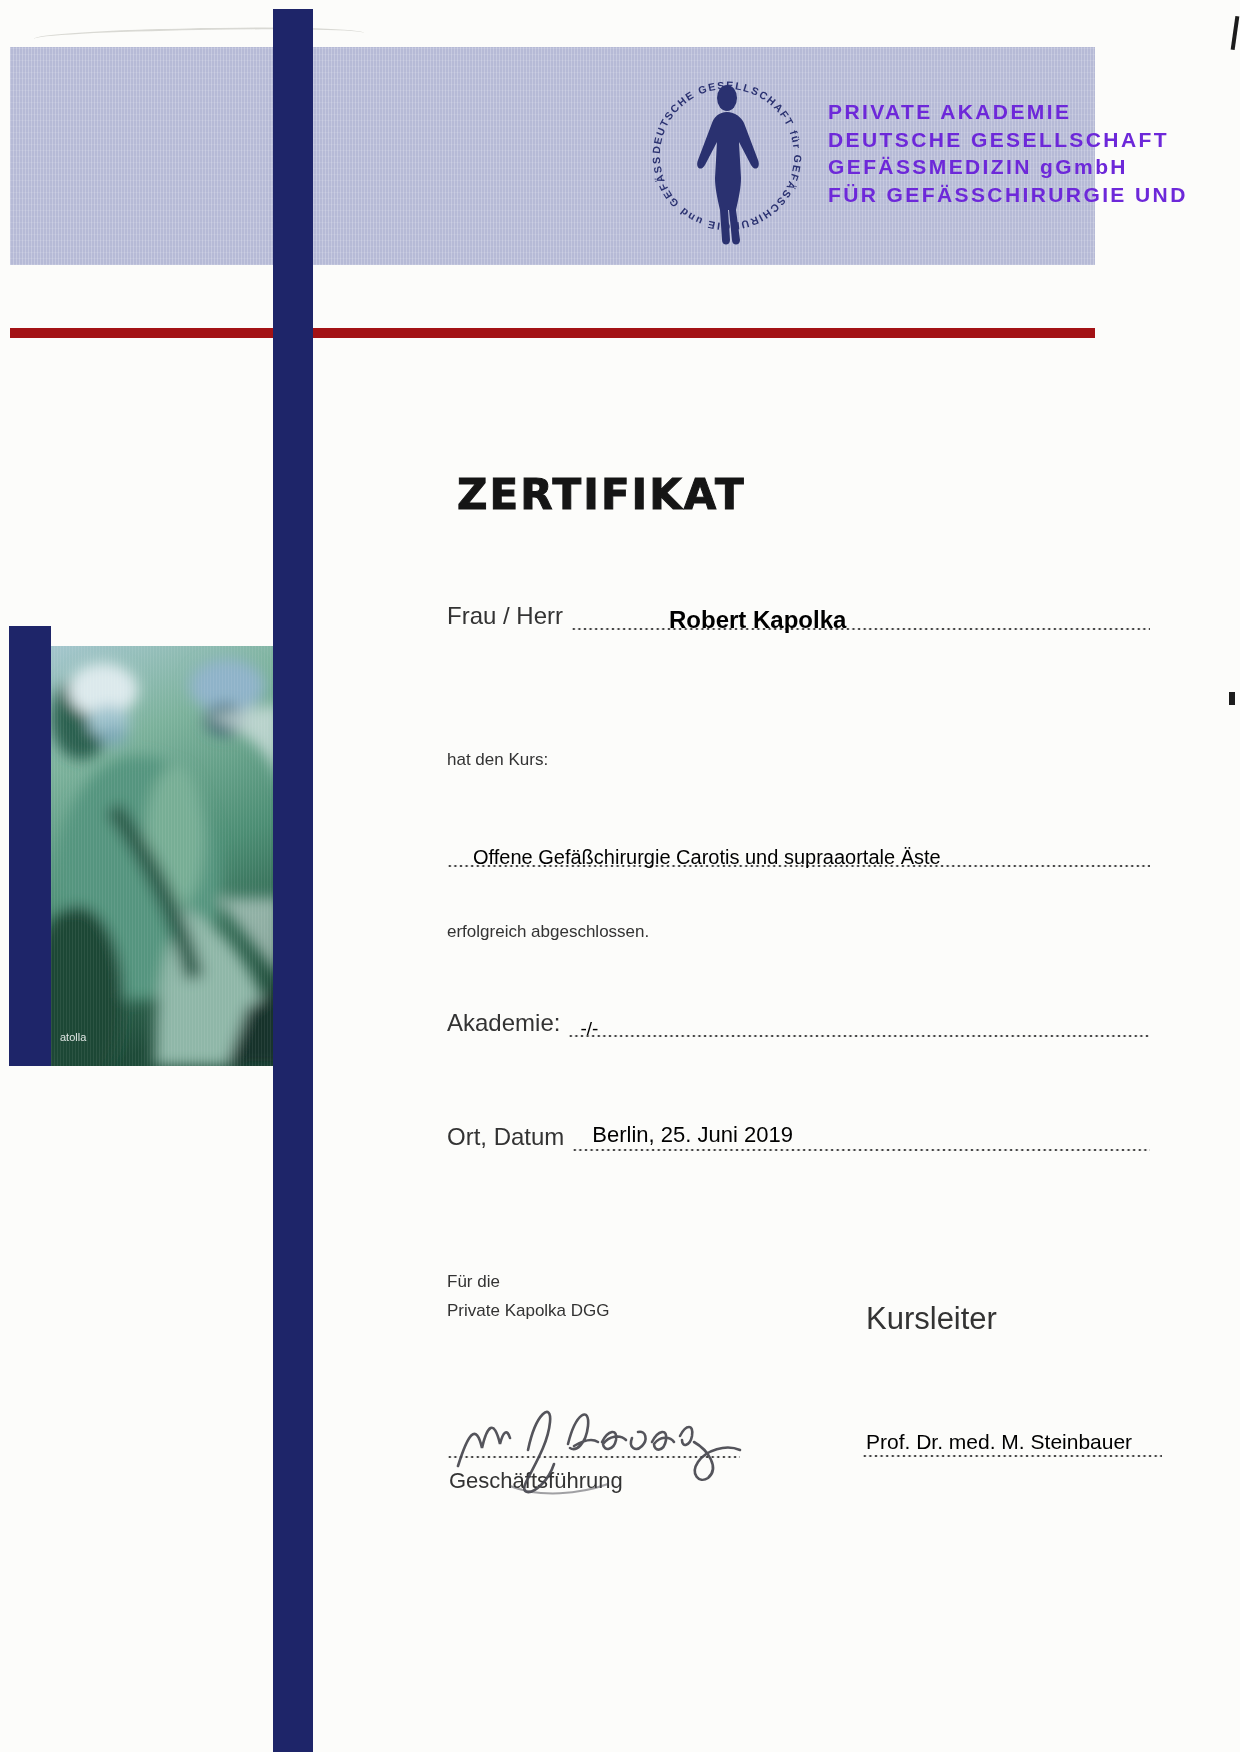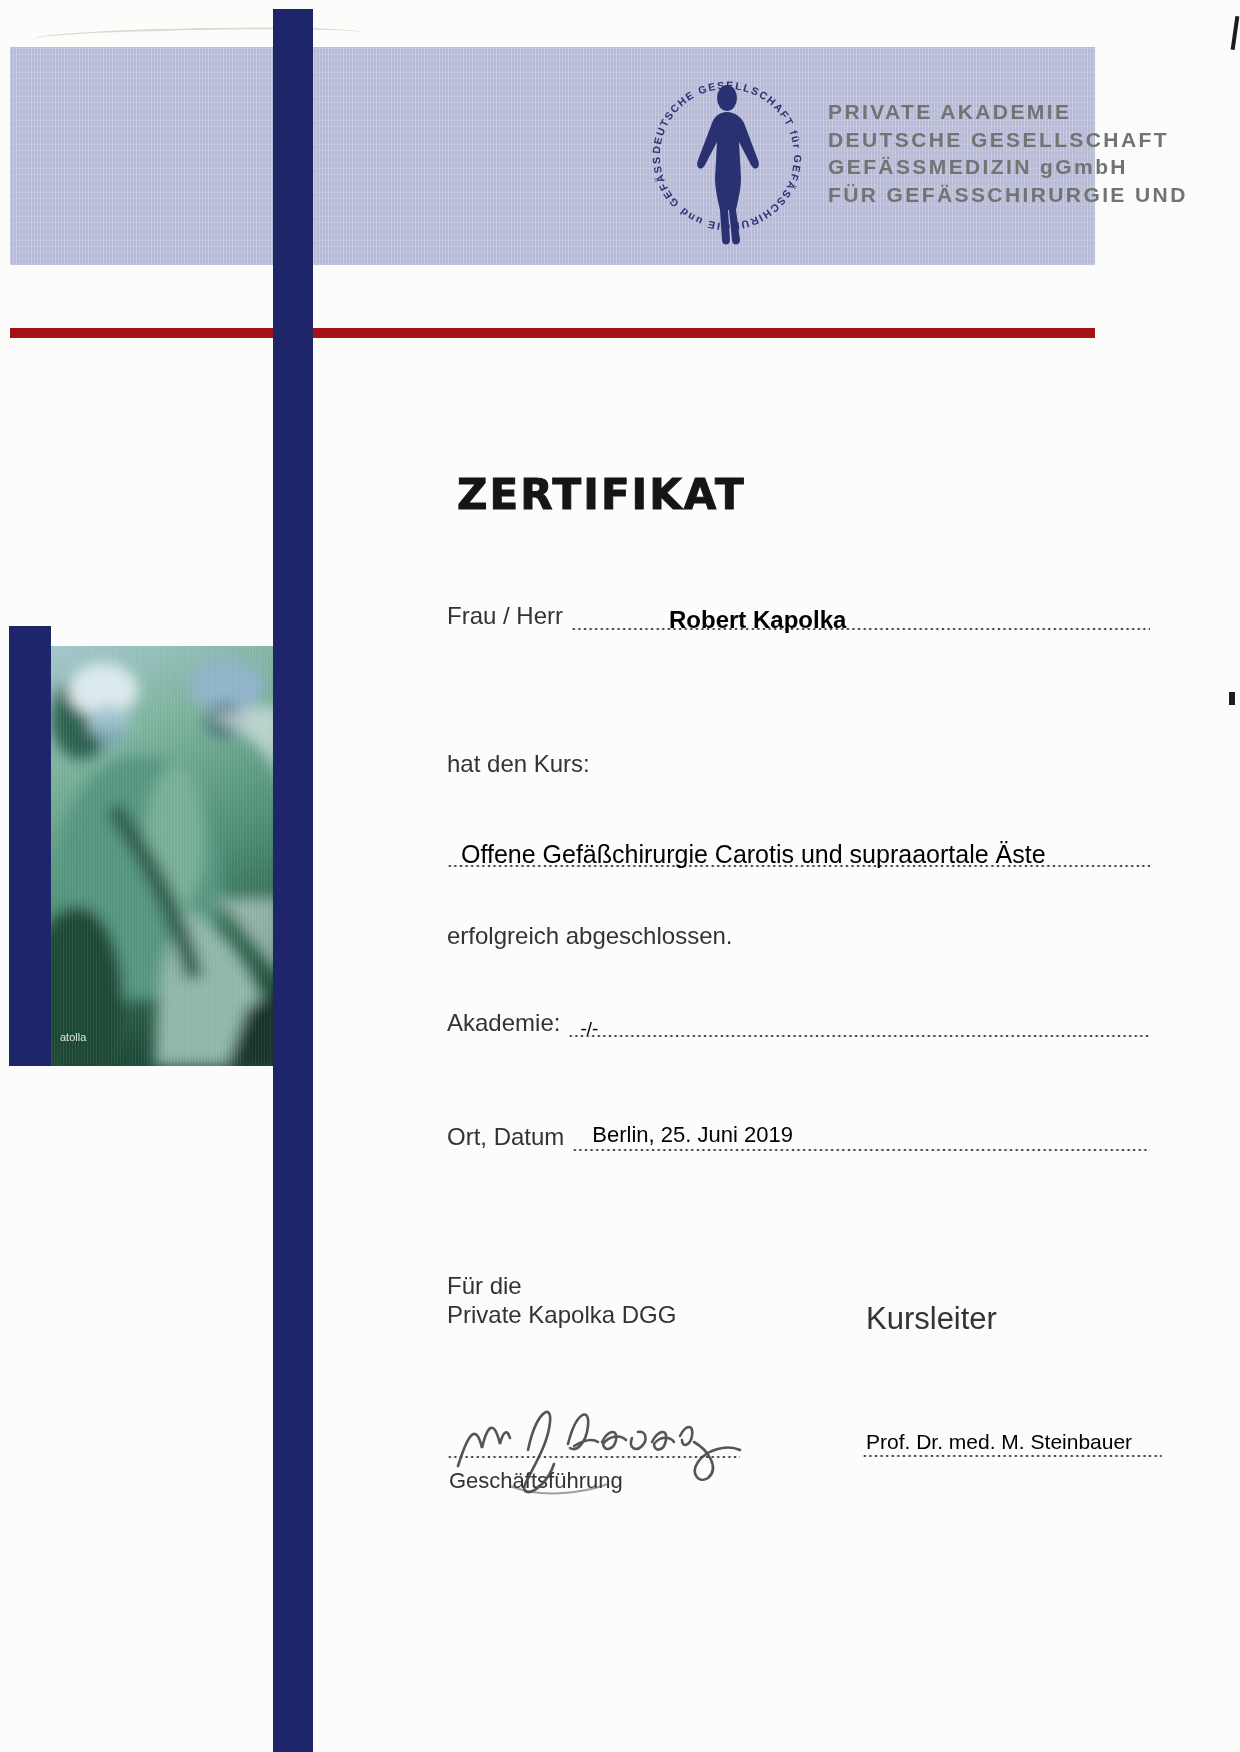--- a/index.html
+++ b/index.html
@@ -25,44 +25,44 @@
   }
   
   .vbar{position:absolute;left:273px;top:9px;width:40px;height:1743px;background:#1e2569;z-index:6;}
   
   .red-line{position:absolute;left:10px;top:328px;width:1085px;height:10px;background:#a31215;z-index:4;}
 
   
   .logo{position:absolute;left:640px;top:60px;width:175px;height:192px;z-index:2;}
   
   .orgname{position:absolute;left:828px;top:98px;z-index:2;
-    font-weight:bold;font-size:21px;letter-spacing:2.4px;line-height:27.5px;color:#737373;white-space:nowrap;}
+    font-weight:bold;font-size:21px;letter-spacing:2.4px;line-height:27.5px;color:#6d28d9;white-space:nowrap;}
 
   
   .photo-strip{position:absolute;left:9px;top:626px;width:42px;height:440px;background:#1e2569;}
   .photo{position:absolute;left:51px;top:646px;width:230px;height:420px;z-index:1;}
   .photo svg{display:block;}
 
   
   .title{position:absolute;left:457px;top:470px;
     font-family:"DejaVu Sans","Liberation Sans",sans-serif;
     font-weight:700;font-size:42px;letter-spacing:2px;color:#151515;
     -webkit-text-stroke:1px #151515;}
 
   
   .row{position:absolute;left:447px;width:703px;display:flex;align-items:flex-end;z-index:2;}
   .label{font-size:24px;color:#333;white-space:nowrap;line-height:30px;}
-  .plain{position:absolute;left:447px;font-size:24px;color:#333;white-space:nowrap;z-index:2;}
+  .plain{position:absolute;left:447px;font-size:17px;color:#333;white-space:nowrap;z-index:2;}
   .dotline{flex:1;height:30px;margin-left:8px;position:relative;
     background-image:radial-gradient(circle,#454545 1.25px,rgba(0,0,0,0) 1.55px);
     background-size:5.6px 4px;background-repeat:repeat-x;background-position:0 100%;}
   .dotline.solo{margin-left:0;}
   .value{position:absolute;bottom:-3px;left:10px;color:#000;white-space:nowrap;}
   .v-name{font-weight:bold;font-size:24px;left:98px;}
-  .v-course{font-size:25px;left:14px;bottom:-1px;text-align:center;}
+  .v-course{font-size:20px;left:26px;bottom:-1px;text-align:center;}
   .v-score{font-size:19px;left:12px;bottom:-2px;}
   .v-date{font-size:22px;left:20px;bottom:4px;}
   .v-prof{font-size:21px;left:4px;bottom:4px;}
 
   .sigline{position:absolute;left:447px;top:1429px;width:293px;height:30px;
     background-image:radial-gradient(circle,#454545 1.25px,rgba(0,0,0,0) 1.55px);
     background-size:5.6px 4px;background-repeat:repeat-x;background-position:0 100%;z-index:2;}
   .signature{position:absolute;left:440px;top:1382px;width:340px;height:128px;z-index:5;pointer-events:none;}
   .gf-label{position:absolute;left:449px;top:1468px;font-size:22px;color:#333;z-index:2;}
 

